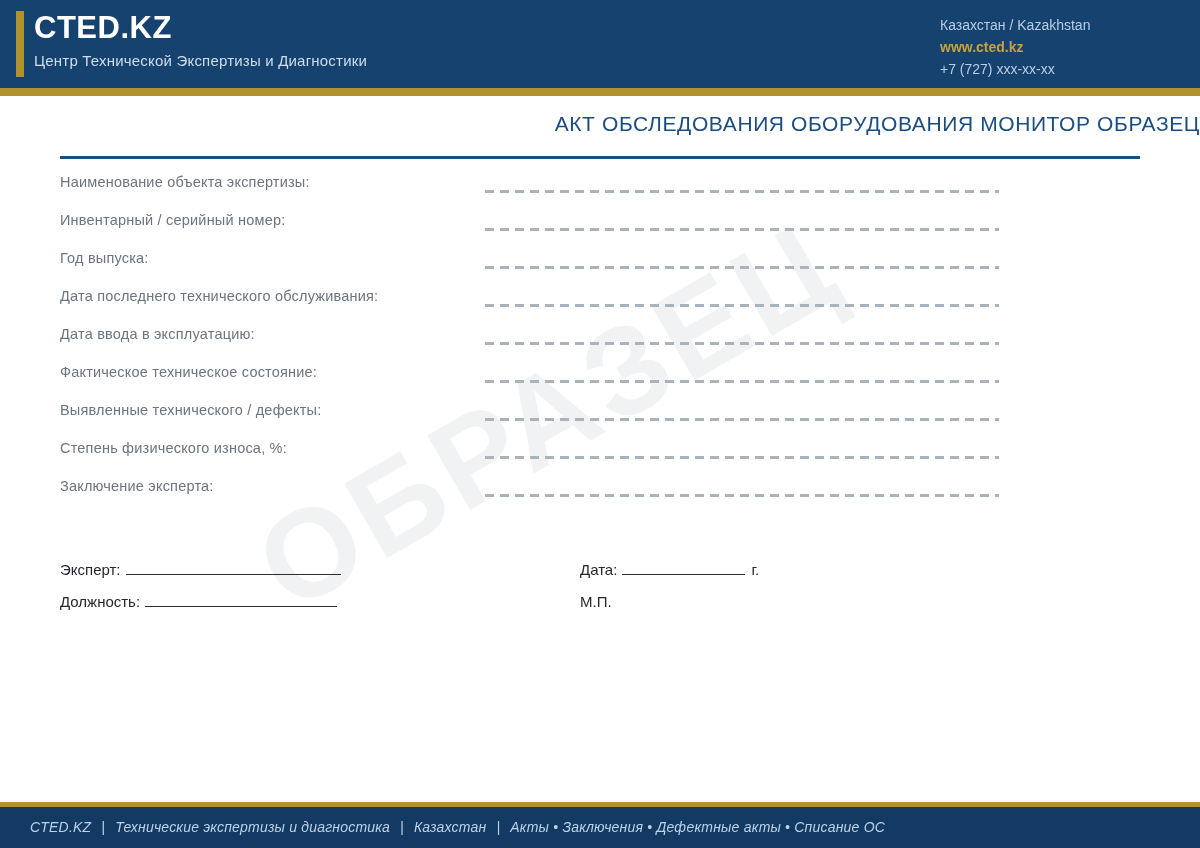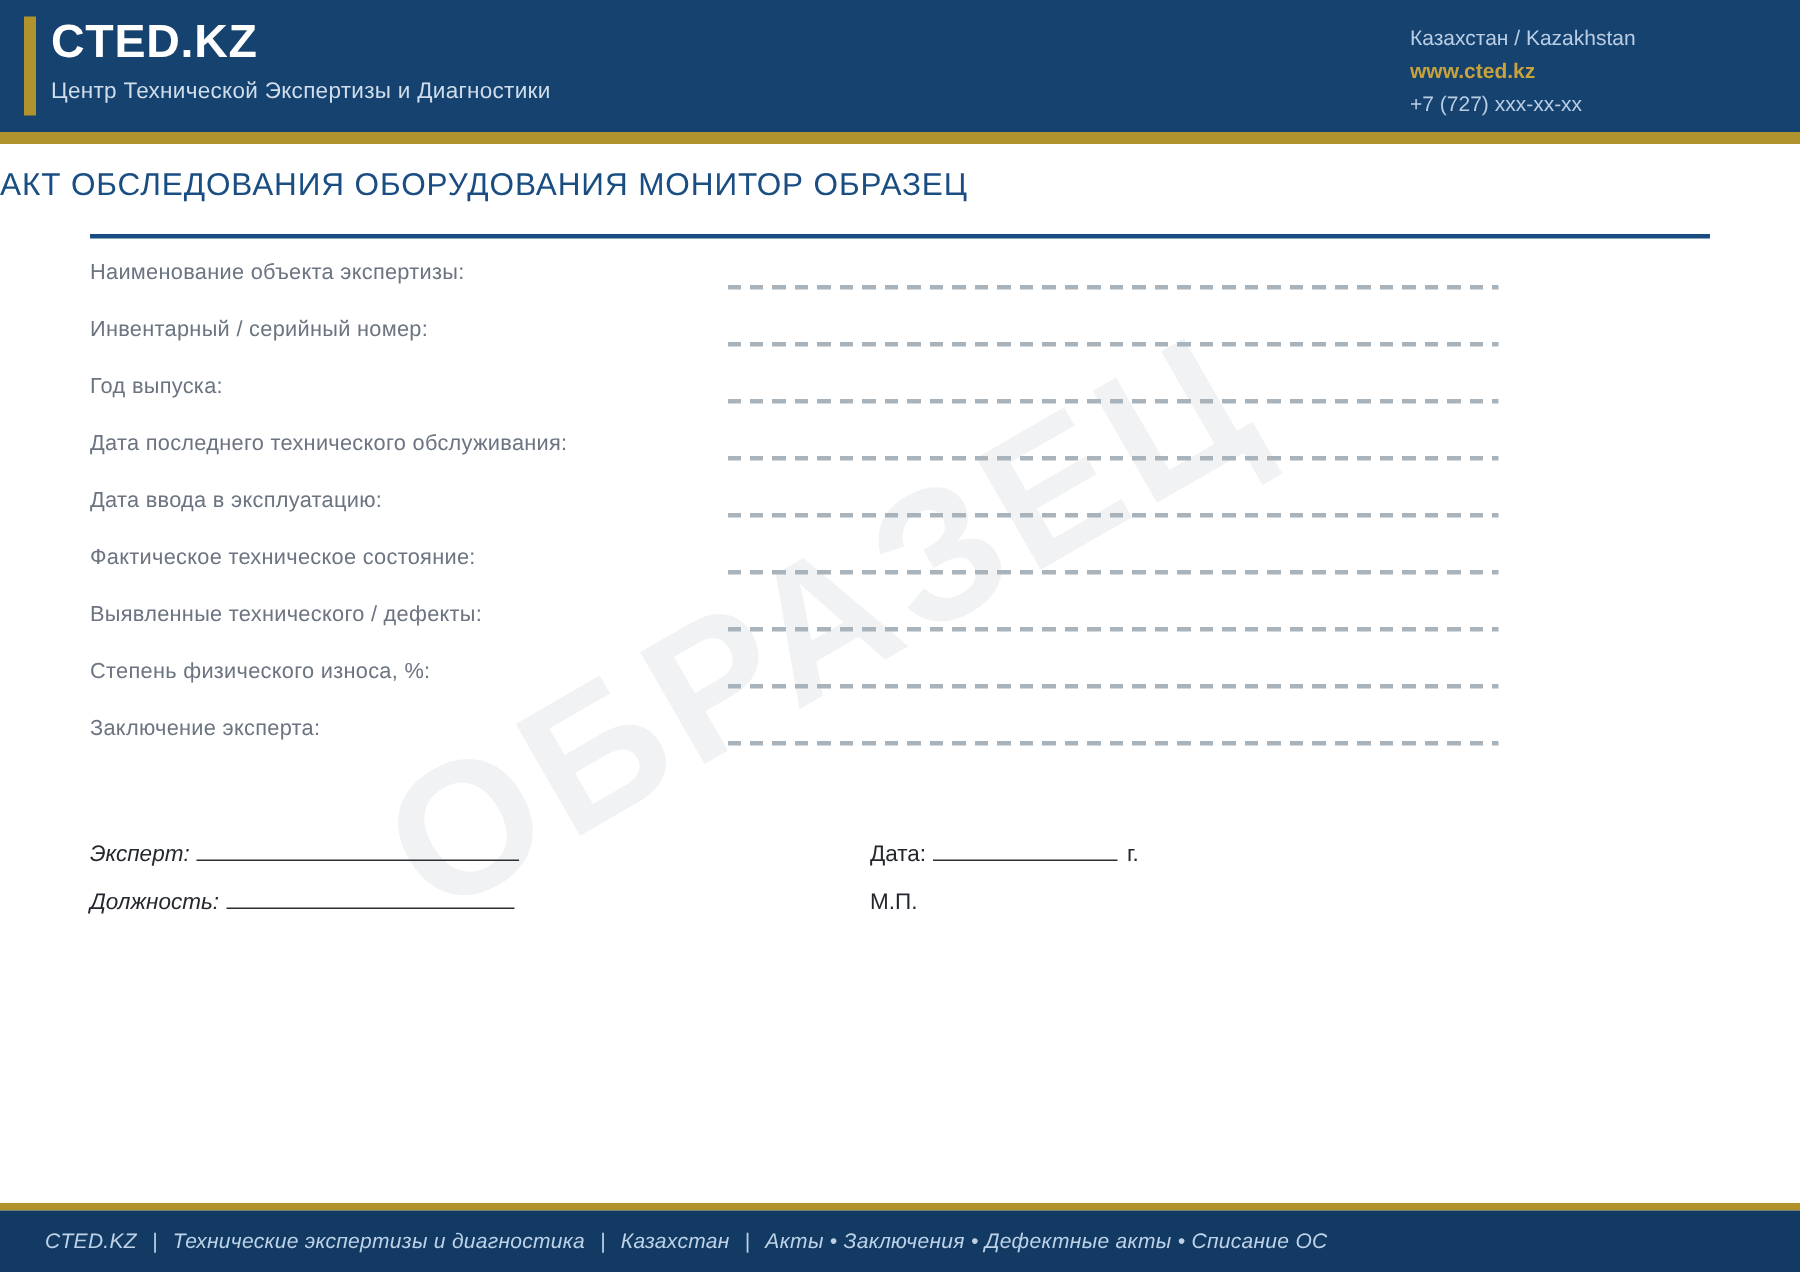--- a/index.html
+++ b/index.html
@@ -36,41 +36,41 @@
   .watermark{
     position:absolute;left:548px;top:415px;
     transform:translate(-50%,-50%) rotate(-30deg);
     font-size:125px;font-weight:bold;letter-spacing:6px;
     color:rgba(55,65,85,0.07);white-space:nowrap;pointer-events:none;
   }
 
   
   .doc-title{
     position:absolute;left:0;top:112px;width:1200px;
-    text-align:left;color:var(--title-blue);
+    text-align:right;color:var(--title-blue);
     font-size:21px;font-weight:normal;letter-spacing:0.6px;
   }
   .title-rule{position:absolute;left:60px;right:60px;top:156px;height:3px;background:var(--title-blue);}
 
   
   .fields{position:absolute;left:0;top:173px;width:1059px;}
   .field-row{position:relative;height:38px;}
   .field-label{
     position:absolute;left:60px;top:1px;
     font-size:14.5px;color:var(--label-gray);letter-spacing:0.2px;
   }
   .field-line{
     position:absolute;left:485px;right:60px;top:17px;height:3px;
     background:repeating-linear-gradient(90deg,var(--dash) 0 9px,transparent 9px 15px);
   }
 
   
   .sig{position:absolute;left:0;top:561px;width:1200px;font-size:15px;color:var(--ink);}
   .sig-row{position:relative;height:32px;}
-  .sig-left{position:absolute;left:60px;top:0;font-style:italic;}
+  .sig-left{position:absolute;left:60px;top:0;}
   .sig-right{position:absolute;left:580px;top:0;}
   .blank{display:inline-block;height:13px;border-bottom:1.5px solid #2a2e33;margin-left:5px;vertical-align:baseline;}
   .w-expert{width:215px;}
   .w-date{width:123px;margin-right:6px;}
   .w-position{width:192px;}
 
   
   .footer-gold{position:absolute;left:0;top:802px;width:1200px;height:5px;background:var(--gold);}
   .footer-bar{position:absolute;left:0;top:807px;width:1200px;height:41px;background:var(--navy-deep);font-style:italic;}
   .footer-text{

